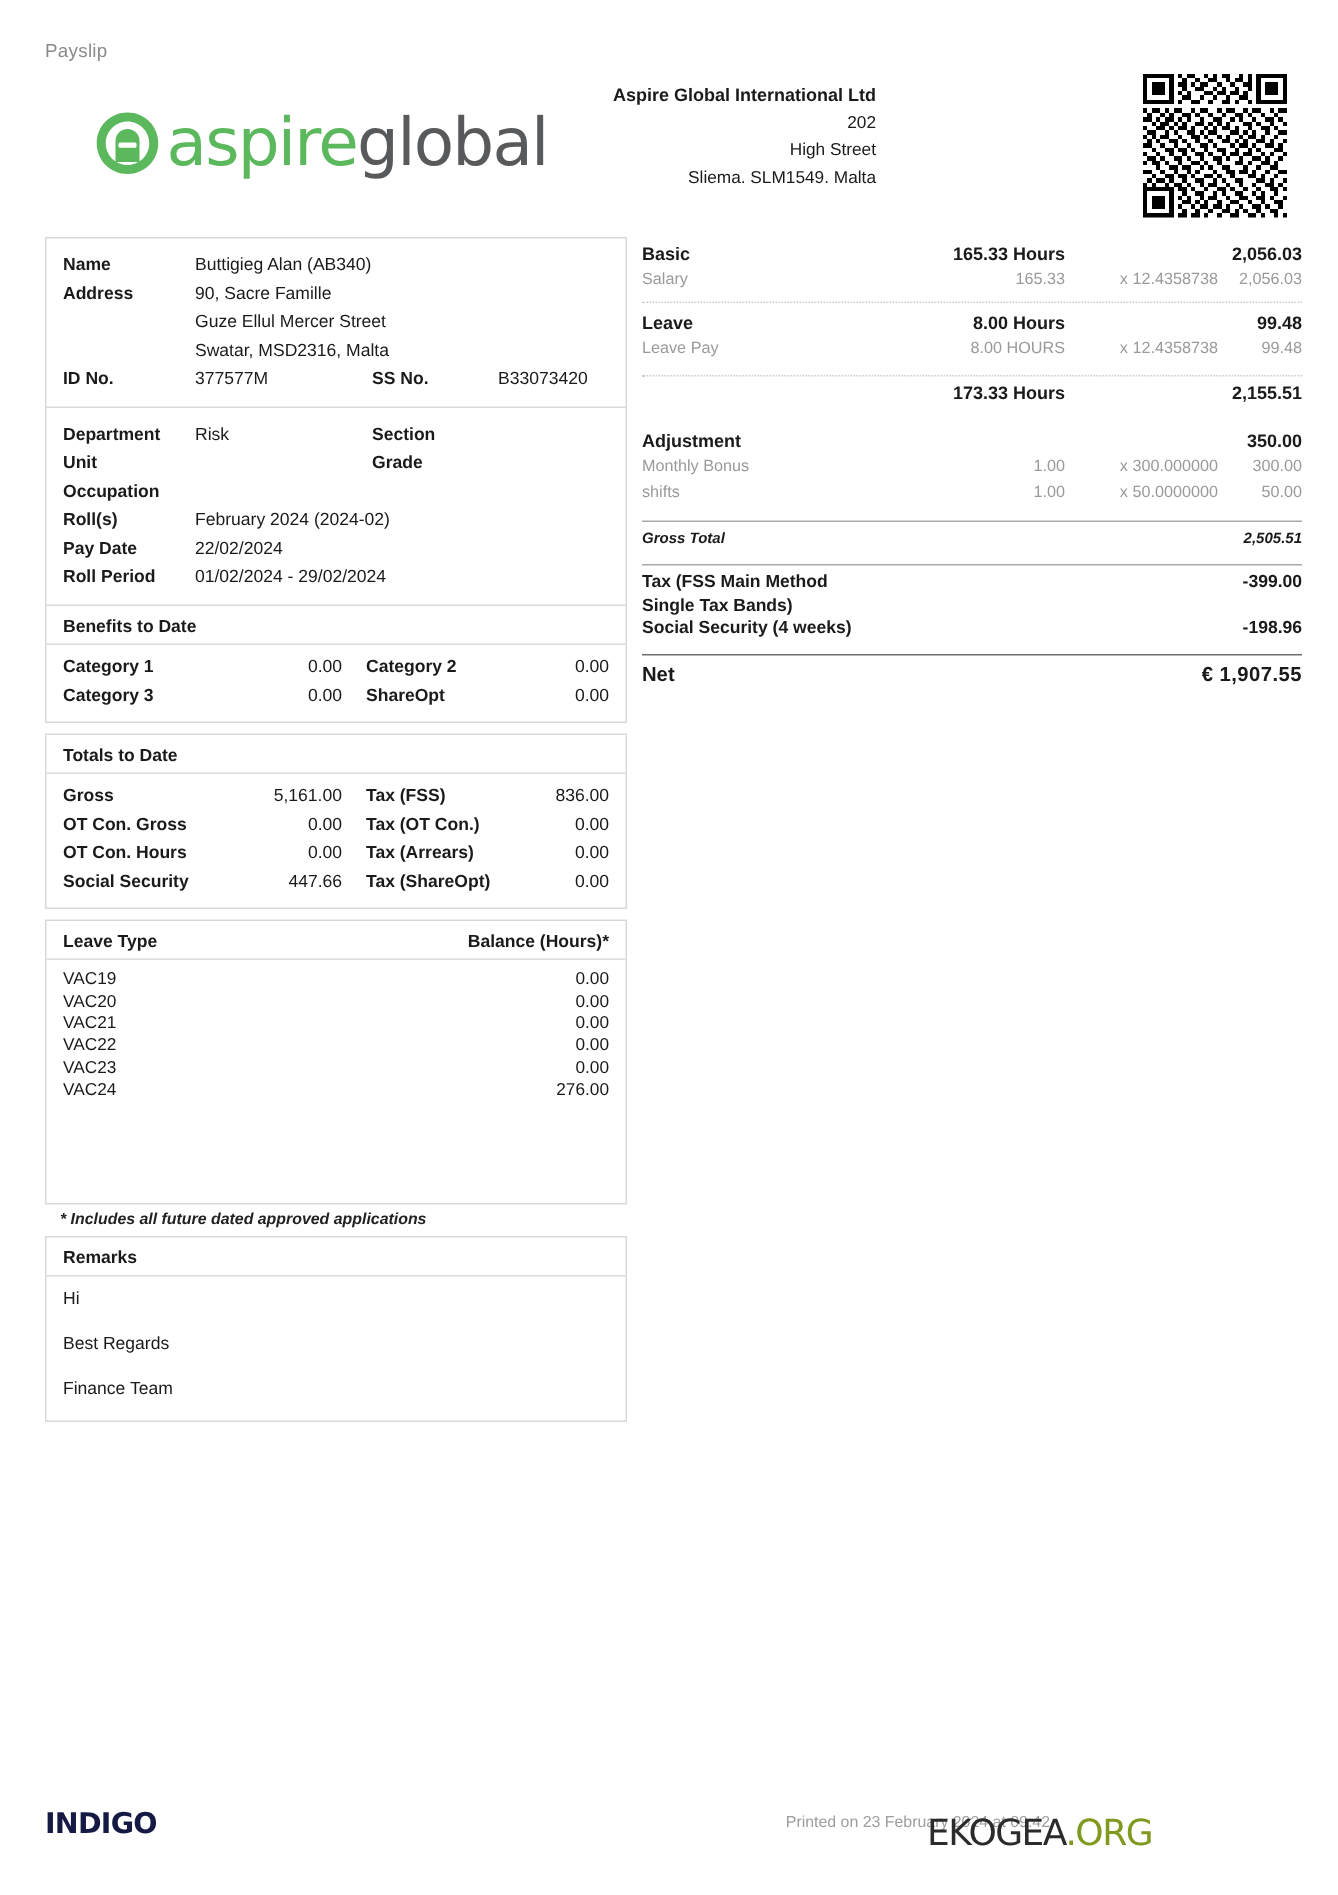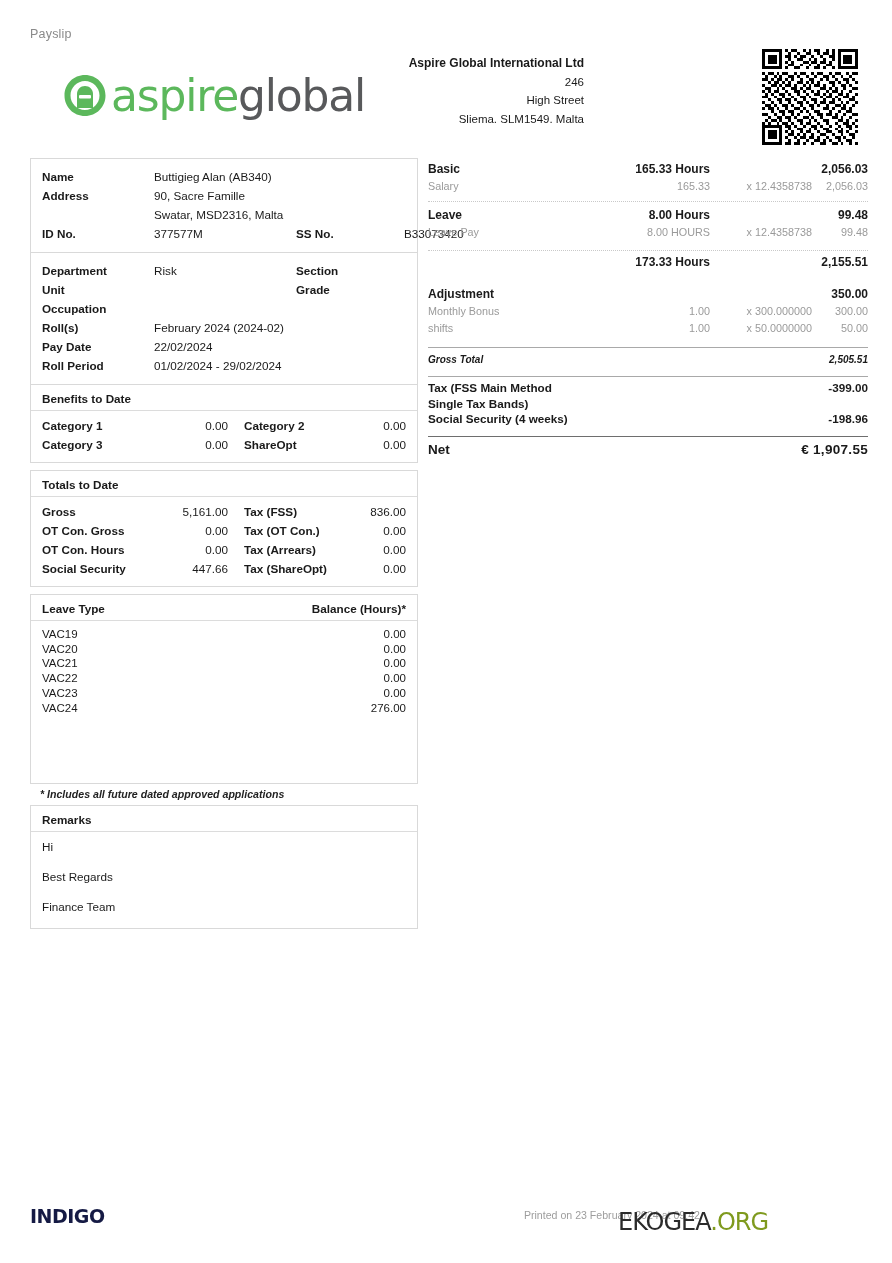--- a/index.html
+++ b/index.html
@@ -41,21 +41,21 @@
   
   .left-col { position:absolute; left:30px; top:158px; width:388px; }
   .right-col { position:absolute; left:428px; top:160px; width:440px; }
 
   
   .panel { border:1px solid #d9d9d9; background:#fff; box-sizing:border-box; }
   .panel + .panel { border-top:none; }
   .panel.gap { margin-top:7px; border-top:1px solid #d9d9d9; }
   .panel-pad { padding:8px 11px 9px 11px; }
 
-  .kv { display:flex; font-size:11.7px; line-height:19px;gap:24px; }
+  .kv { display:flex; font-size:11.7px; line-height:19px; }
   .kv .k { font-weight:bold; width:88px; flex:0 0 88px; }
   .kv .v { flex:1 1 auto; }
   .kv .k2 { font-weight:bold; width:88px; flex:0 0 88px; }
   .kv .v2 { flex:1 1 auto; }
 
   .sec-head {
     font-size:11.7px; font-weight:bold; padding:7px 11px 5px 11px;
     border-bottom:1px solid #dcdcdc;
   }
   .sec-head.row { display:flex; justify-content:space-between; }
@@ -145,21 +145,21 @@
       <path d="M50 8 C27 8 9 26 9 49 C9 72 27 90 50 90 C73 90 91 72 91 49 C91 26 73 8 50 8 Z
                M50 20 C66 20 79 33 79 49 C79 65 66 78 50 78 C34 78 21 65 21 49 C21 33 34 20 50 20 Z" fill="#5cb85c"></path>
       <path d="M50 30 C41 30 34 37 34 46 L34 74 L66 74 L66 46 C66 37 59 30 50 30 Z" fill="#5cb85c"></path>
       <rect x="38" y="48" width="24" height="7" rx="2" fill="#ffffff"></rect>
     </svg>
     <div class="logo-text"><span class="logo-aspire">aspire</span><span class="logo-global">global</span></div>
   </div>
 
   <div class="company">
     <div class="nm">Aspire Global International Ltd</div>
-    <div>246</div>
+    <div>202</div>
     <div>High Street</div>
     <div>Sliema. SLM1549. Malta</div>
   </div>
 
   <svg class="qr" viewBox="0 0 33 33" shape-rendering="crispEdges">
     <rect width="33" height="33" fill="#fff"></rect>
     <g fill="#000">
       <path d="M0 0h7v7H0z"></path>
         <path d="M1 1h5v5H1z" fill="#fff"></path>
         <path d="M2 2h3v3H2z" fill="#000"></path>
@@ -211,20 +211,21 @@
         <div class="kv">
           <div class="k">Name</div>
           <div class="v">Buttigieg Alan (AB340)</div>
         </div>
         <div class="kv">
           <div class="k">Address</div>
           <div class="v">90, Sacre Famille</div>
         </div>
         <div class="kv">
           <div class="k"></div>
+          <div class="v">Guze Ellul Mercer Street</div>
         </div>
         <div class="kv">
           <div class="k"></div>
           <div class="v">Swatar, MSD2316, Malta</div>
         </div>
         <div class="kv">
           <div class="k">ID No.</div>
           <div class="v" style="flex:0 0 118px;">377577M</div>
           <div class="k2" style="flex:0 0 84px;">SS No.</div>
           <div class="v2">B33073420</div>

